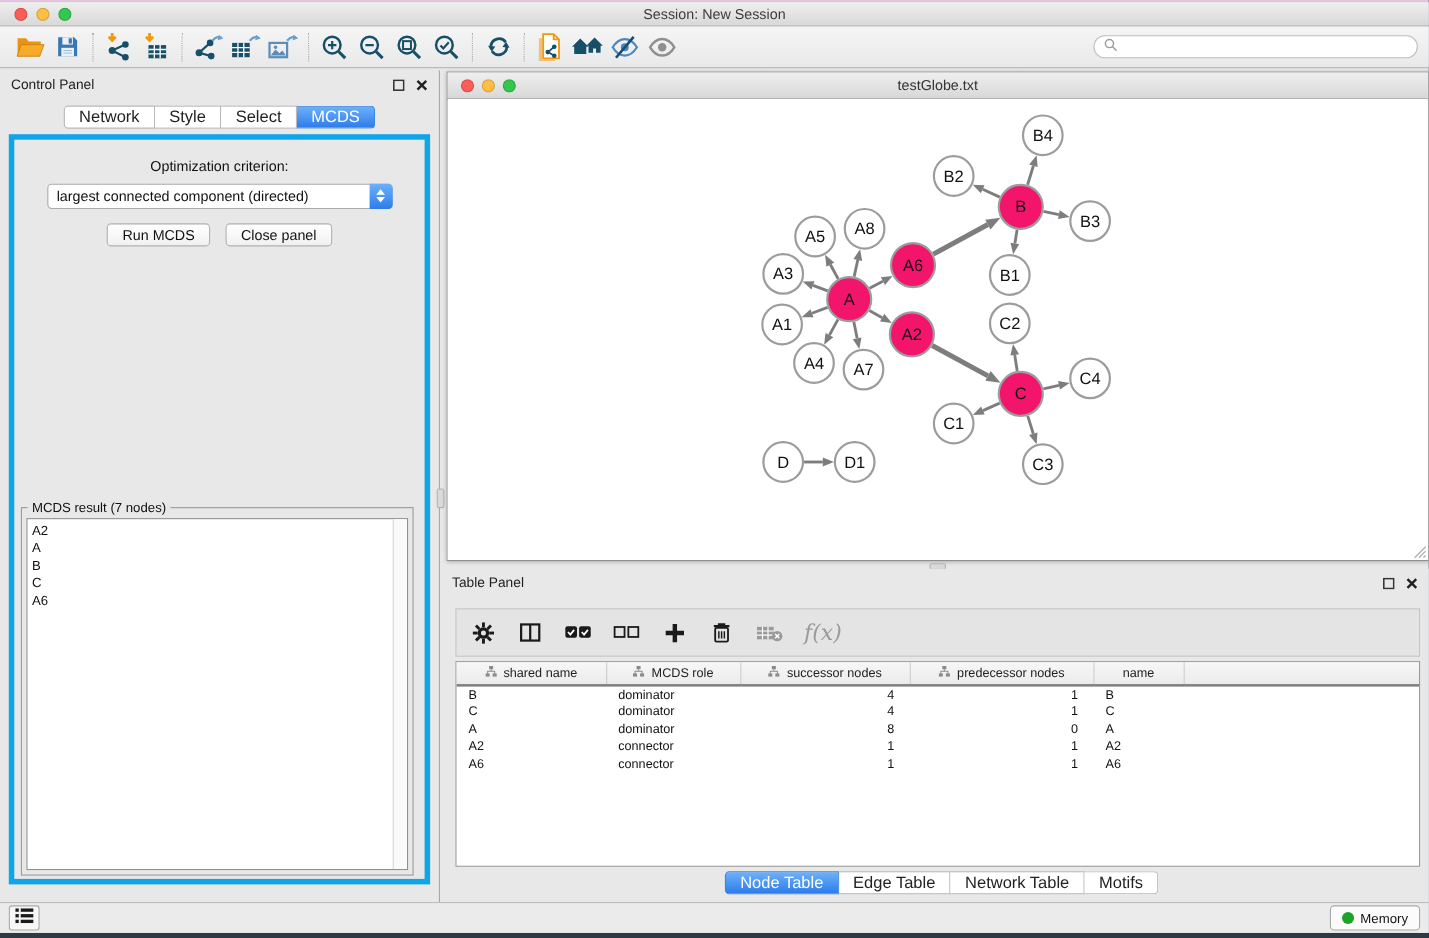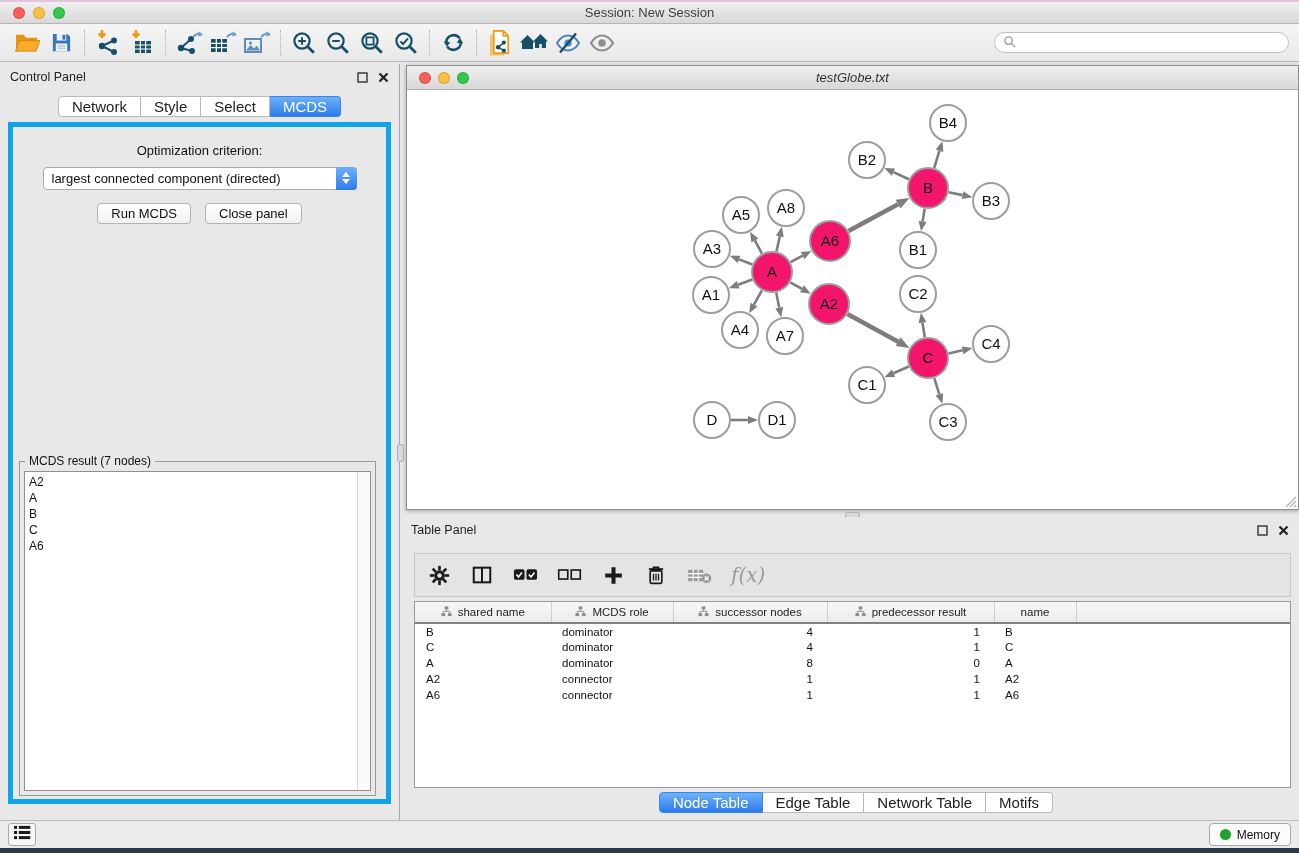--- a/index.html
+++ b/index.html
@@ -47,21 +47,21 @@
   .fieldset{position:absolute;left:6px;right:10px;top:334px;bottom:3px;border:1px solid #9a9a9a;}
   .legend{position:absolute;top:-8px;left:5px;background:#e8e8e8;padding:0 4px;font-size:12px;color:#111;}
   .listbox{position:absolute;left:4px;right:4px;top:9px;bottom:4px;background:#fff;border:1px solid #909090;}
   .scroll-track{position:absolute;top:0;right:0;bottom:0;width:13px;background:#fafafa;border-left:1px solid #d8d8d8;}
   .list-item{font-size:12px;line-height:16px;padding-left:4px;color:#111;}
   .listbox .inner{padding-top:2px;}
 
   
   .right-col{position:absolute;left:401px;top:0;width:898px;height:756px;}
   .network-window{position:absolute;left:5px;top:1px;width:893px;height:445px;border:1px solid #8e8e8e;background:#fff;box-shadow:0 1px 4px rgba(0,0,0,.3);}
-  .nw-titlebar{height:24px;background:linear-gradient(#efefef,#d8d8d8);border-bottom:1px solid #b2b2b2;position:relative;font-style:italic;}
+  .nw-titlebar{height:24px;background:linear-gradient(#efefef,#d8d8d8);border-bottom:1px solid #b2b2b2;position:relative;}
   .nw-titlebar .traffic{left:12px;top:6px;gap:7px;}
   .nw-title{font-size:13px;line-height:23px;text-align:center;color:#333;}
   .nw-canvas{position:absolute;left:0;right:0;top:25px;bottom:0;background:#fff;}
   .nw-canvas svg{display:block;}
   .nw-canvas svg text{font-family:"Liberation Sans",sans-serif;}
   .resize-grip{position:absolute;right:1px;bottom:1px;}
 
   .v-split-handle{position:absolute;left:-4px;top:380px;width:7px;height:18px;background:#d9d9d9;border:1px solid #b2b2b2;border-radius:2px;}
   .h-split-handle{position:absolute;left:444px;top:448px;width:15px;height:6px;background:#d9d9d9;border:1px solid #b2b2b2;border-radius:2px;}
 
@@ -573,21 +573,21 @@
                     <th>
                       <span class="hwrap">
                         <span><svg viewBox="0 0 12 12" width="11" height="11">
                             <g fill="#8a8a8a">
                               <rect x="4" y="0.5" width="4" height="3.2"></rect>
                               <rect x="0.5" y="7.8" width="4" height="3.2"></rect>
                               <rect x="7.5" y="7.8" width="4" height="3.2"></rect>
                             </g>
                             <path d="M6 3.7v2.1M2.5 7.8V5.8h7v2" fill="none" stroke="#8a8a8a" stroke-width="1"></path>
                           </svg></span>
-                        <span>predecessor result</span>
+                        <span>predecessor nodes</span>
                       </span>
                     </th>
                     <th>
                       <span class="hwrap">
                         <span>name</span>
                       </span>
                     </th>
                     <th></th>
                   </tr>
                 </thead>

